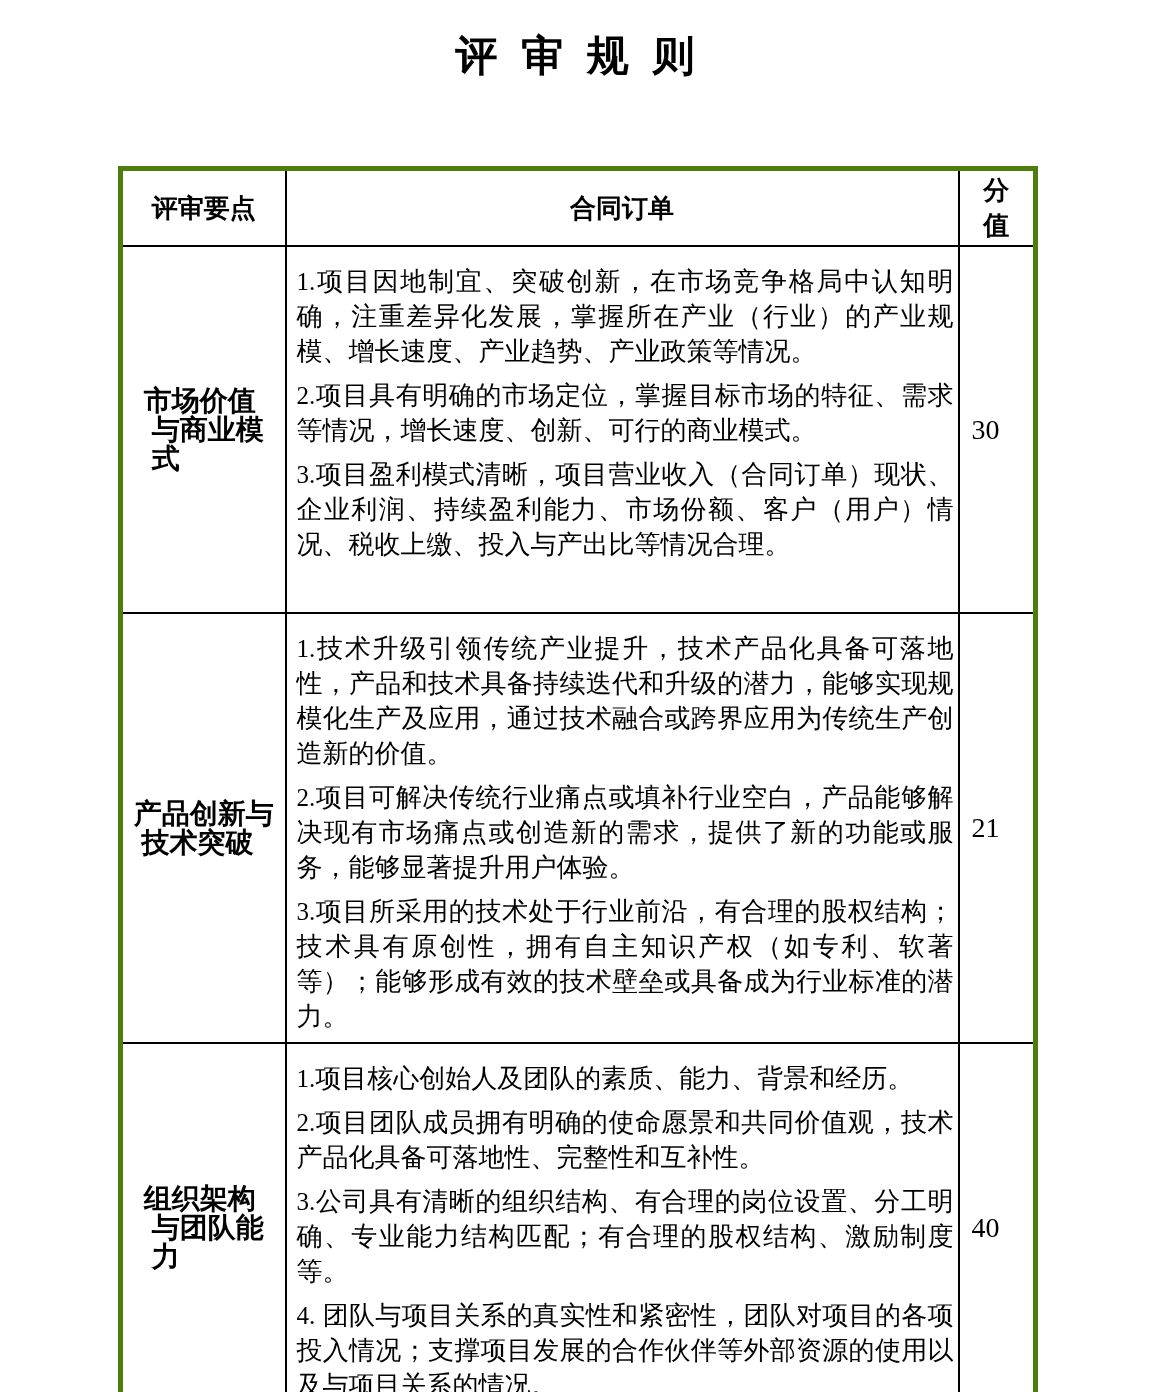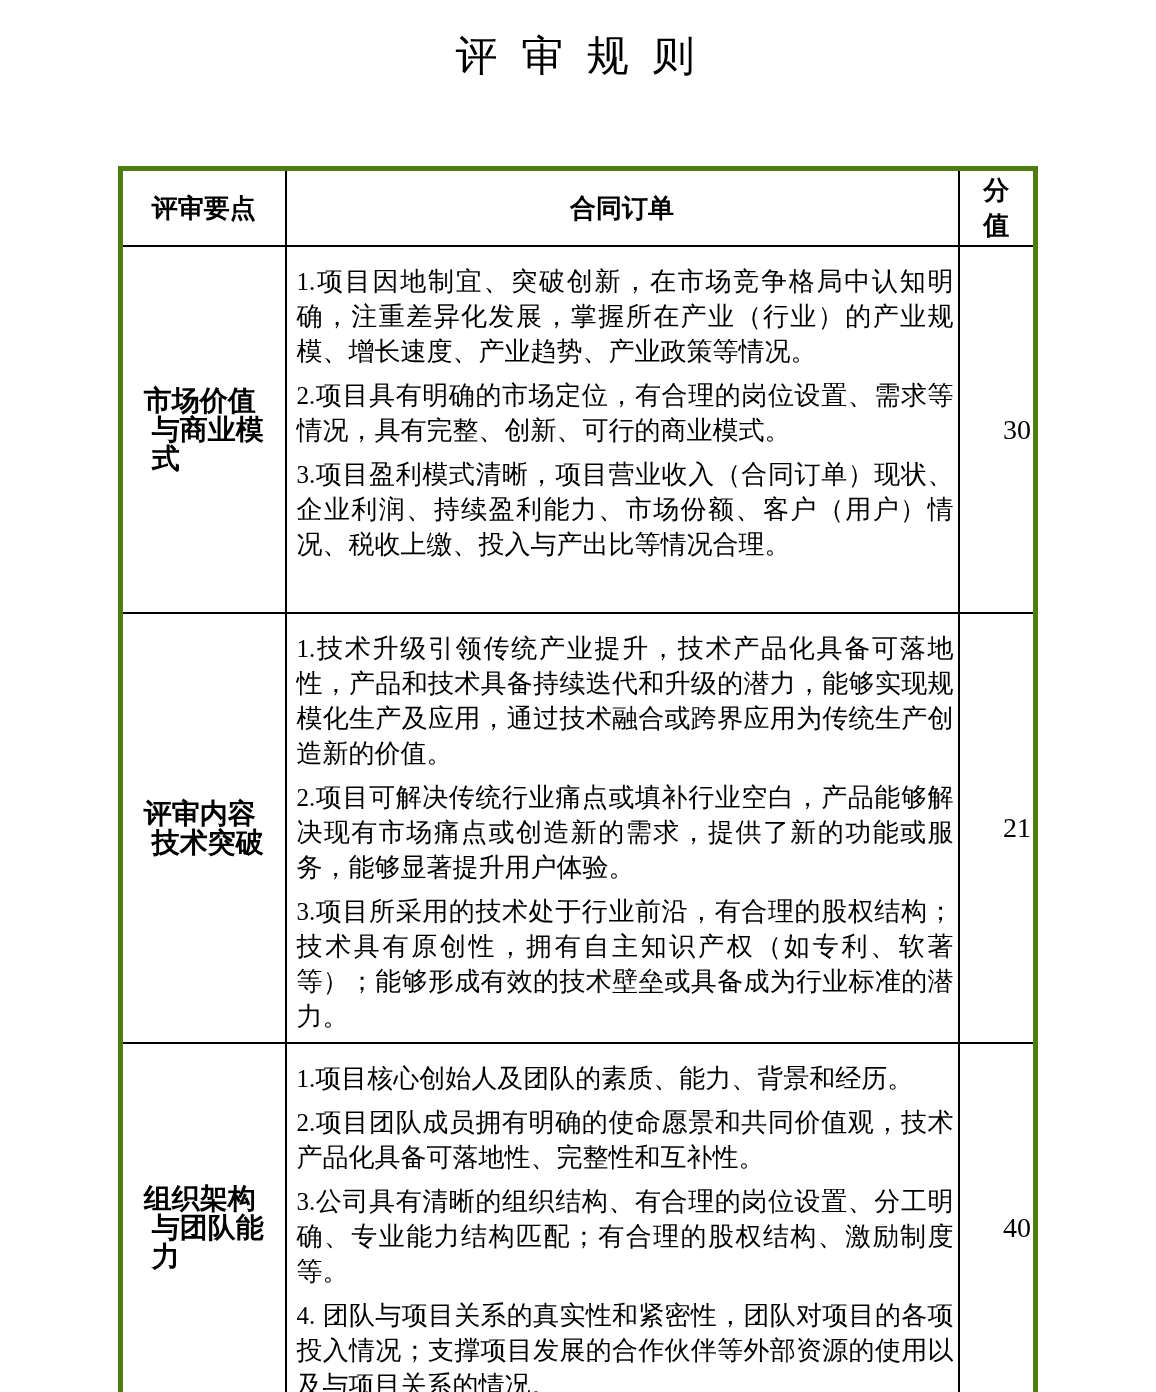--- a/index.html
+++ b/index.html
@@ -14,21 +14,21 @@
     width: 1156px; height: 1392px;
     background: #ffffff;
     overflow: hidden;
   }
   .doc-title {
     position: absolute;
     top: 28px; left: 0; width: 100%;
     margin: 0;
     text-align: center;
     font-size: 42px;
-    font-weight: normal;
+    font-weight: bold;
     letter-spacing: 6px;
     white-space: pre;
   }
   table.review-table {
     position: absolute;
     left: 118px; top: 166px;
     width: 915px;
     border-collapse: collapse;
     table-layout: fixed;
     border: 5px solid #4d7c0f;
@@ -68,25 +68,25 @@
   td.content-cell p.para {
     margin: 9px 0 0 0;
     font-size: 26px;
     line-height: 35px;
   }
   .num {
     font-family: "Liberation Serif", serif;
     font-size: 25px;
   }
   td.score-cell {
-    text-align: right;
+    text-align: left;
     vertical-align: middle;
     font-family: "Liberation Serif", serif;
     font-size: 28px;
-    padding: 2px;
+    padding: 12px;
   }
   tr.hdr-row   { height: 76px; }
   tr.row-0     { height: 367px; }
   tr.row-1     { height: 410px; }
   tr.row-2     { height: 344px; }
 </style>
 </head>
 <body>
 
 <div class="page">
@@ -110,31 +110,31 @@
     <tbody>
 
       <tr class="row-0">
         <td class="label-cell">
           <span class="label-text">市场价值
  与商业模
  式</span>
         </td>
         <td class="content-cell">
           <p class="para"><span class="num">1.</span><span class="ptext">项目因地制宜、突破创新，在市场竞争格局中认知明确，注重差异化发展，掌握所在产业（行业）的产业规模、增长速度、产业趋势、产业政策等情况。</span></p>
-          <p class="para"><span class="num">2.</span><span class="ptext">项目具有明确的市场定位，有合理的岗位设置、需求等情况，具有完整、创新、可行的商业模式。</span></p>
+          <p class="para"><span class="num">2.</span><span class="ptext">项目具有明确的市场定位，掌握目标市场的特征、需求等情况，增长速度、创新、可行的商业模式。</span></p>
           <p class="para"><span class="num">3.</span><span class="ptext">项目盈利模式清晰，项目营业收入（合同订单）现状、企业利润、持续盈利能力、市场份额、客户（用户）情况、税收上缴、投入与产出比等情况合理。</span></p>
         </td>
         <td class="score-cell">
           <span>30</span>
         </td>
       </tr>
 
       <tr class="row-1">
         <td class="label-cell">
-          <span class="label-text">评审内容
+          <span class="label-text">产品创新与
  技术突破</span>
         </td>
         <td class="content-cell">
           <p class="para"><span class="num">1.</span><span class="ptext">技术升级引领传统产业提升，技术产品化具备可落地性，产品和技术具备持续迭代和升级的潜力，能够实现规模化生产及应用，通过技术融合或跨界应用为传统生产创造新的价值。</span></p>
           <p class="para"><span class="num">2.</span><span class="ptext">项目可解决传统行业痛点或填补行业空白，产品能够解决现有市场痛点或创造新的需求，提供了新的功能或服务，能够显著提升用户体验。</span></p>
           <p class="para"><span class="num">3.</span><span class="ptext">项目所采用的技术处于行业前沿，有合理的股权结构；技术具有原创性，拥有自主知识产权（如专利、软著等）；能够形成有效的技术壁垒或具备成为行业标准的潜力。</span></p>
         </td>
         <td class="score-cell">
           <span>21</span>
         </td>

